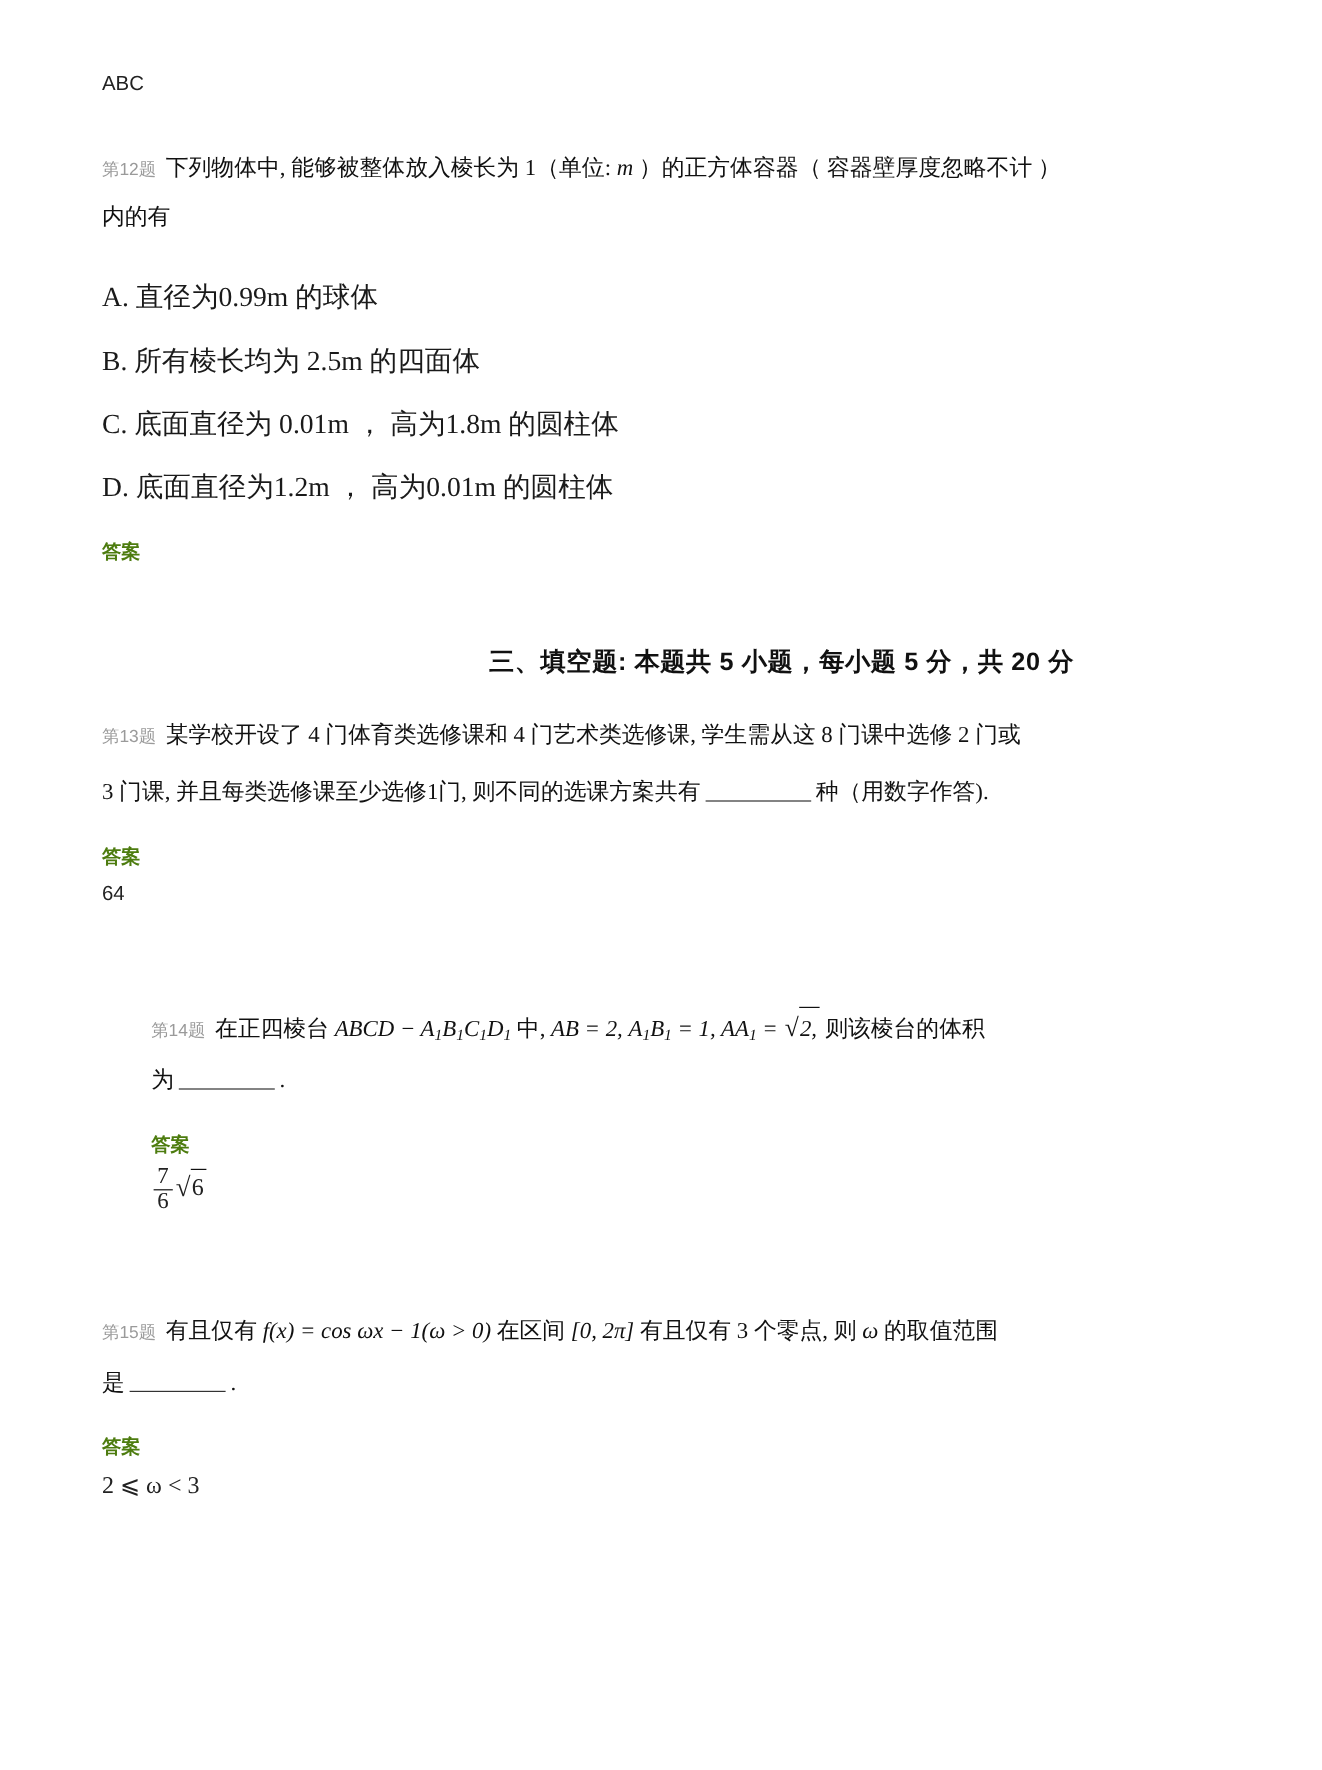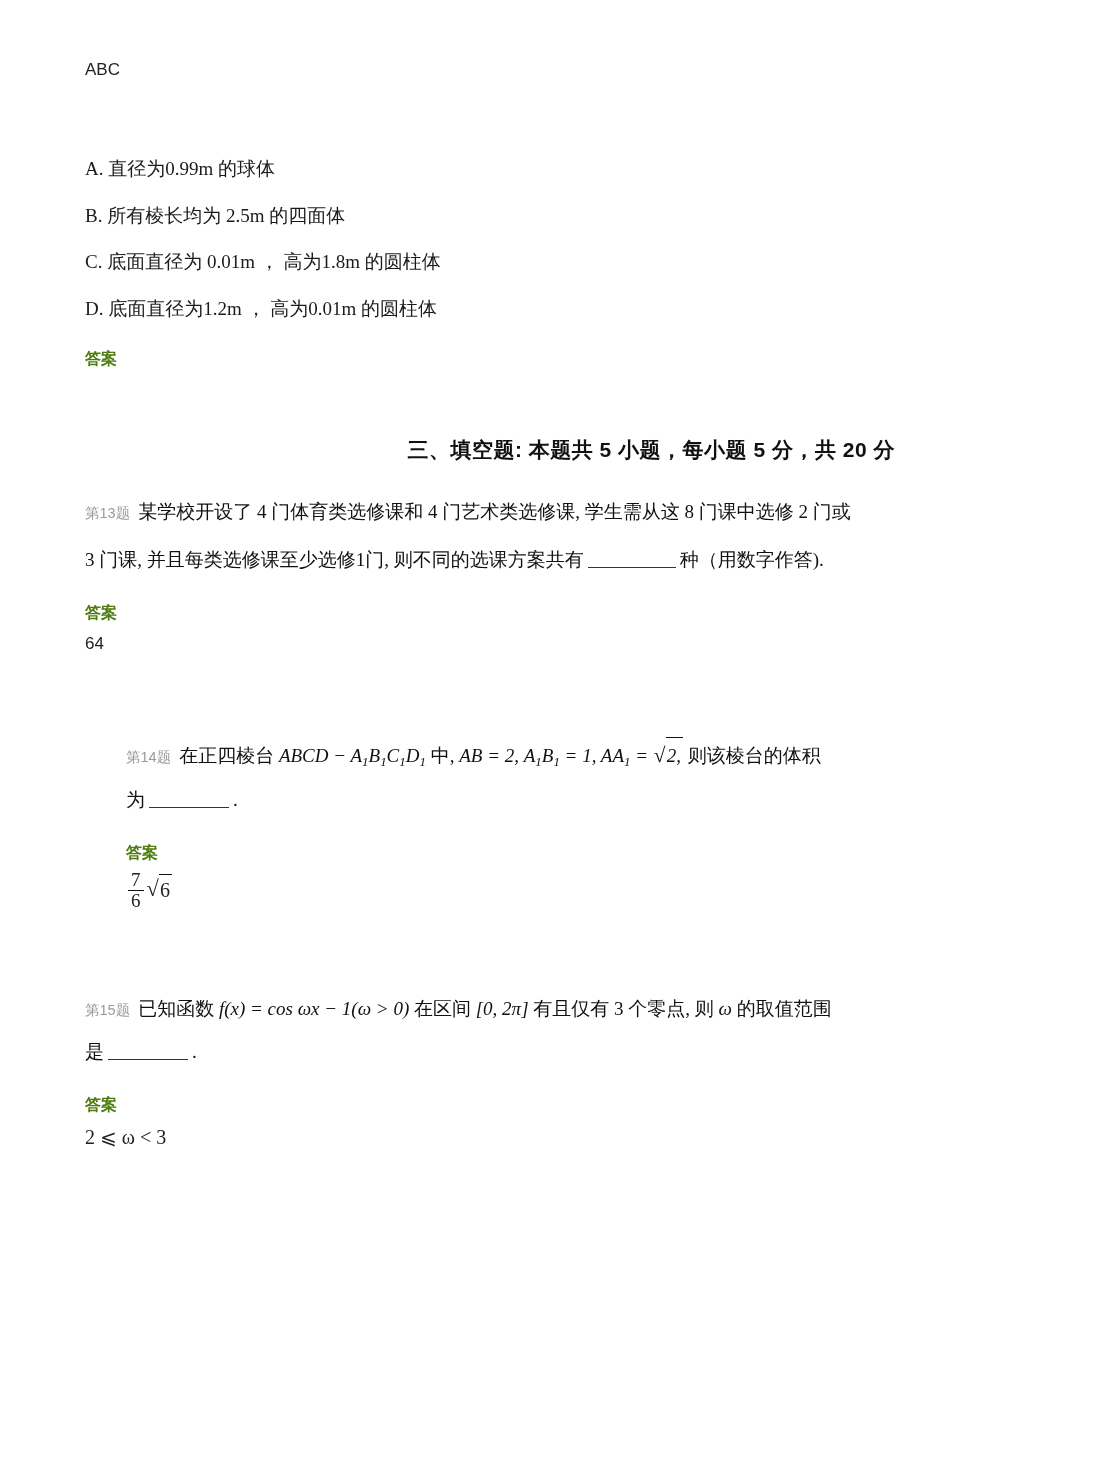--- a/index.html
+++ b/index.html
@@ -56,21 +56,21 @@
     margin-right: 8px;
     white-space: nowrap;
   }
   .qtext {
     font-family: "Liberation Serif", serif;
     font-size: 19px;
     color: #111;
   }
   .mi { font-style: italic; font-family: "Liberation Serif", serif; }
   .opt {
-    font-size: 19px;
+    font-size: 23px;
     line-height: 1.55;
     margin: 17px 0 0 0;
     padding-left: 0;
   }
   .answer-box {
     margin-top: 26px;
     padding-left: 0;
   }
   .section-title {
     font-family: "Liberation Sans", sans-serif;
@@ -138,20 +138,24 @@
 </style>
 </head>
 <body>
 
 <div class="page">
   <div class="content">
 
     <div class="answer-value top-answer">ABC</div>
 
     <div class="qblock">
+      <div class="qhead">
+        <span class="qno">第12题</span><span class="qtext">下列物体中, 能够被整体放入棱长为 1（单位: </span><span class="qtext mi">m</span><span class="qtext"> ）的正方体容器（ 容器壁厚度忽略不计 ）</span>
+        <div class="qtext" style="margin-top:6px;">内的有</div>
+      </div>
 
       <div style="height:14px;"></div>
 
       <div class="opt">A. 直径为0.99m 的球体</div>
       <div class="opt">B. 所有棱长均为 2.5m 的四面体</div>
       <div class="opt">C. 底面直径为 0.01m ， 高为1.8m 的圆柱体</div>
       <div class="opt">D. 底面直径为1.2m ， 高为0.01m 的圆柱体</div>
 
       <div class="answer-box">
         <div class="answer-label">答案</div>
@@ -202,21 +206,21 @@
             <span class="den">6</span>
           </span><span class="sqrt"><span class="rad">6</span></span>
         </div>
       </div>
     </div>
 
     <div class="spacer-lg"></div>
 
     <div class="qblock" style="margin-top:26px;">
       <div class="qhead">
-        <span class="qno">第15题</span><span class="qtext">已知函数</span>
+        <span class="qno">第15题</span><span class="qtext">有且仅有</span>
         <span class="qtext mi">f(x) = cos ωx − 1(ω &gt; 0)</span>
         <span class="qtext">在区间</span>
         <span class="qtext mi">[0, 2π]</span>
         <span class="qtext">有且仅有 3 个零点, 则</span>
         <span class="qtext mi">ω</span>
         <span class="qtext">的取值范围</span>
         <div class="qtext" style="margin-top:8px;">
           <span>是</span><span class="blank-short"></span><span>.</span>
         </div>
       </div>

